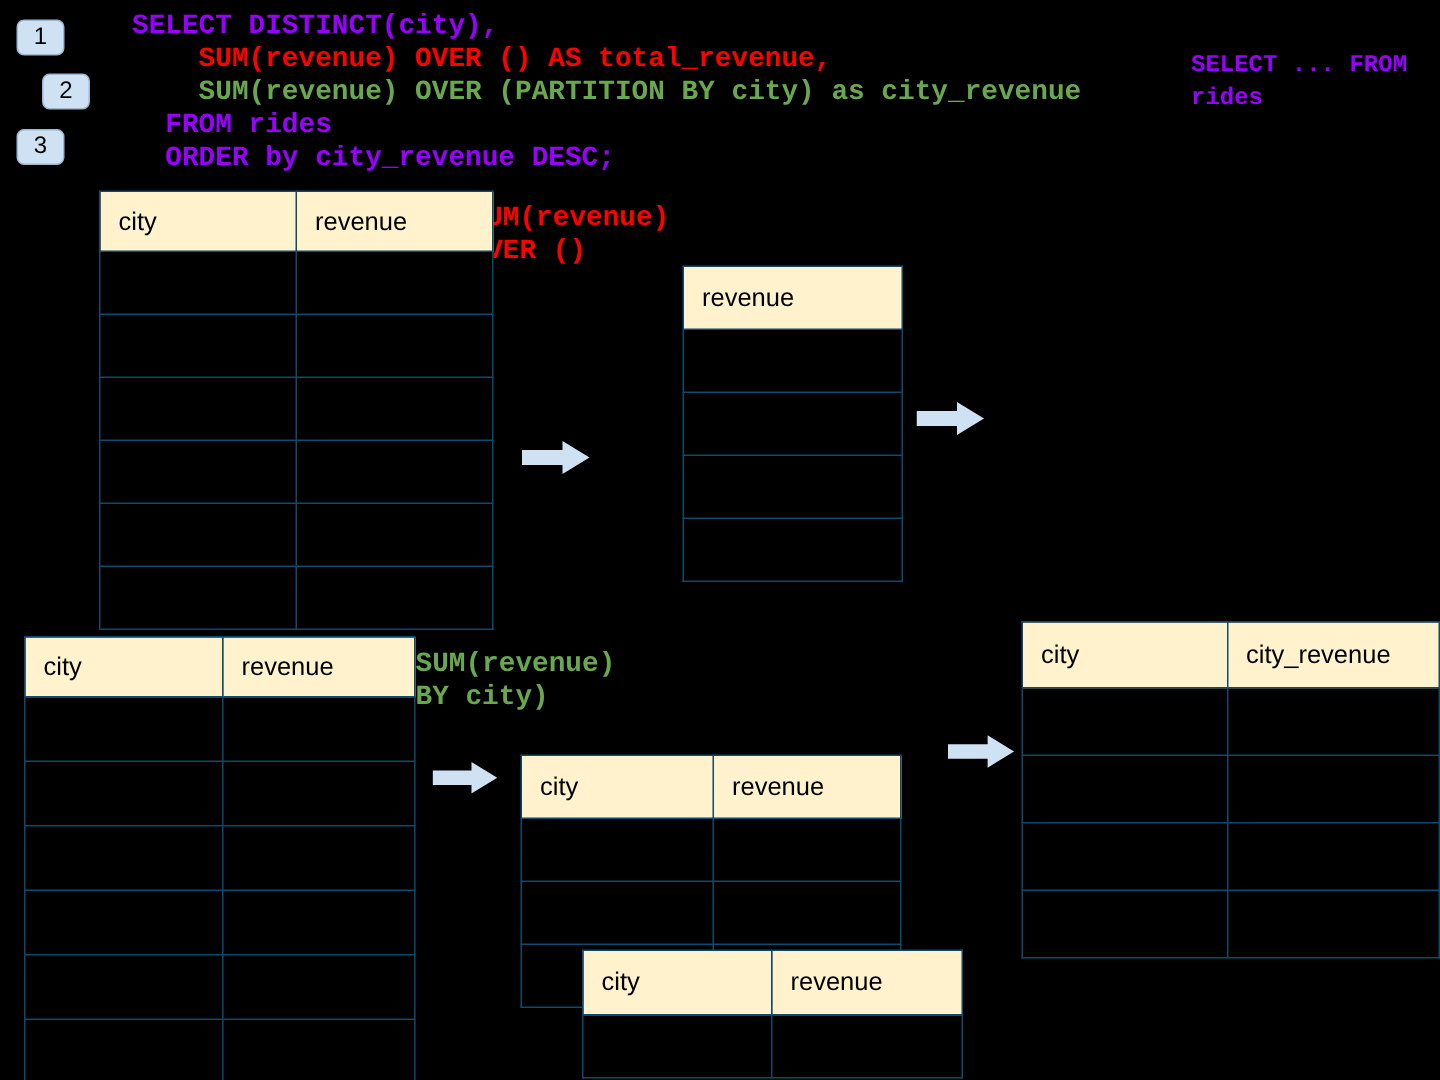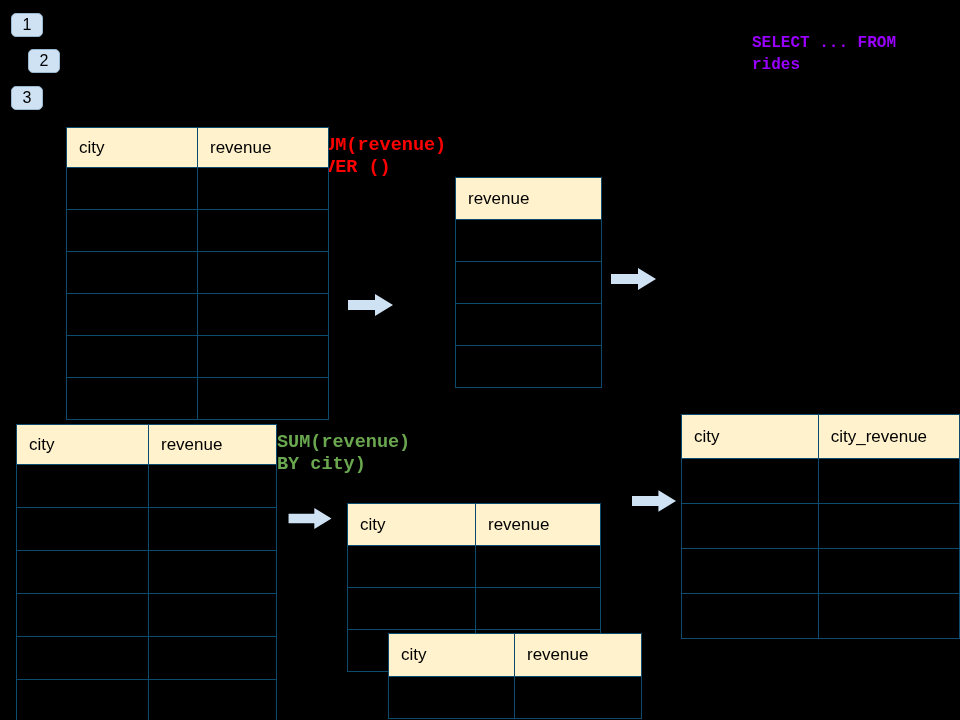--- a/index.html
+++ b/index.html
@@ -3,21 +3,21 @@
 <meta charset="utf-8">
 <style>
   html,body{margin:0;padding:0;background:#000;}
   #canvas{position:relative;width:960px;height:720px;background:#000;overflow:hidden;
           font-family:"Liberation Sans",sans-serif;}
 
   
   pre.code{position:absolute;margin:0;font-family:"Liberation Mono",monospace;
            font-weight:bold;white-space:pre;}
   pre.main{left:88px;top:7px;font-size:18.5px;line-height:22px;}
-  pre.note{left:752px;top:32px;font-size:16px;line-height:22px;}
+  pre.note{left:794px;top:32px;font-size:16px;line-height:22px;}
   pre.ann-total{left:313px;top:135px;font-size:18.5px;line-height:22px;}
   pre.ann-part{left:277px;top:432px;font-size:18.5px;line-height:22px;}
   .c-purple{color:#9900ff;}
   .c-red{color:#ff0000;}
   .c-green{color:#6aa84f;}
 
   
   .badge{position:absolute;width:30px;height:22px;background:#cfe2f3;
          border:1px solid #9ab8d0;border-radius:5px;color:#000;
          font-size:16px;display:flex;align-items:center;justify-content:center;}
@@ -68,20 +68,21 @@
 </style>
 </head>
 <body>
 
 <div id="canvas">
 
   <div class="badge" id="badge-1">1</div>
   <div class="badge" id="badge-2">2</div>
   <div class="badge" id="badge-3">3</div>
 
+  <pre class="code main"><div class="c-purple">SELECT DISTINCT(city),</div><div class="c-red">    SUM(revenue) OVER () AS total_revenue,</div><div class="c-green">    SUM(revenue) OVER (PARTITION BY city) as city_revenue</div><div class="c-purple">  FROM rides</div><div class="c-purple">  ORDER by city_revenue DESC;</div></pre>
 
   <pre class="code note"><div class="c-purple">SELECT ... FROM</div><div class="c-purple">rides</div></pre>
 
   <pre class="code ann-total"><div class="c-red">SUM(revenue)</div><div class="c-red">OVER ()</div></pre>
 
   <pre class="code ann-part"><div class="c-green">SUM(revenue)</div><div class="c-green">BY city)</div></pre>
 
   <table class="tbl" id="t-source-top">
     <thead>
         <tr>

